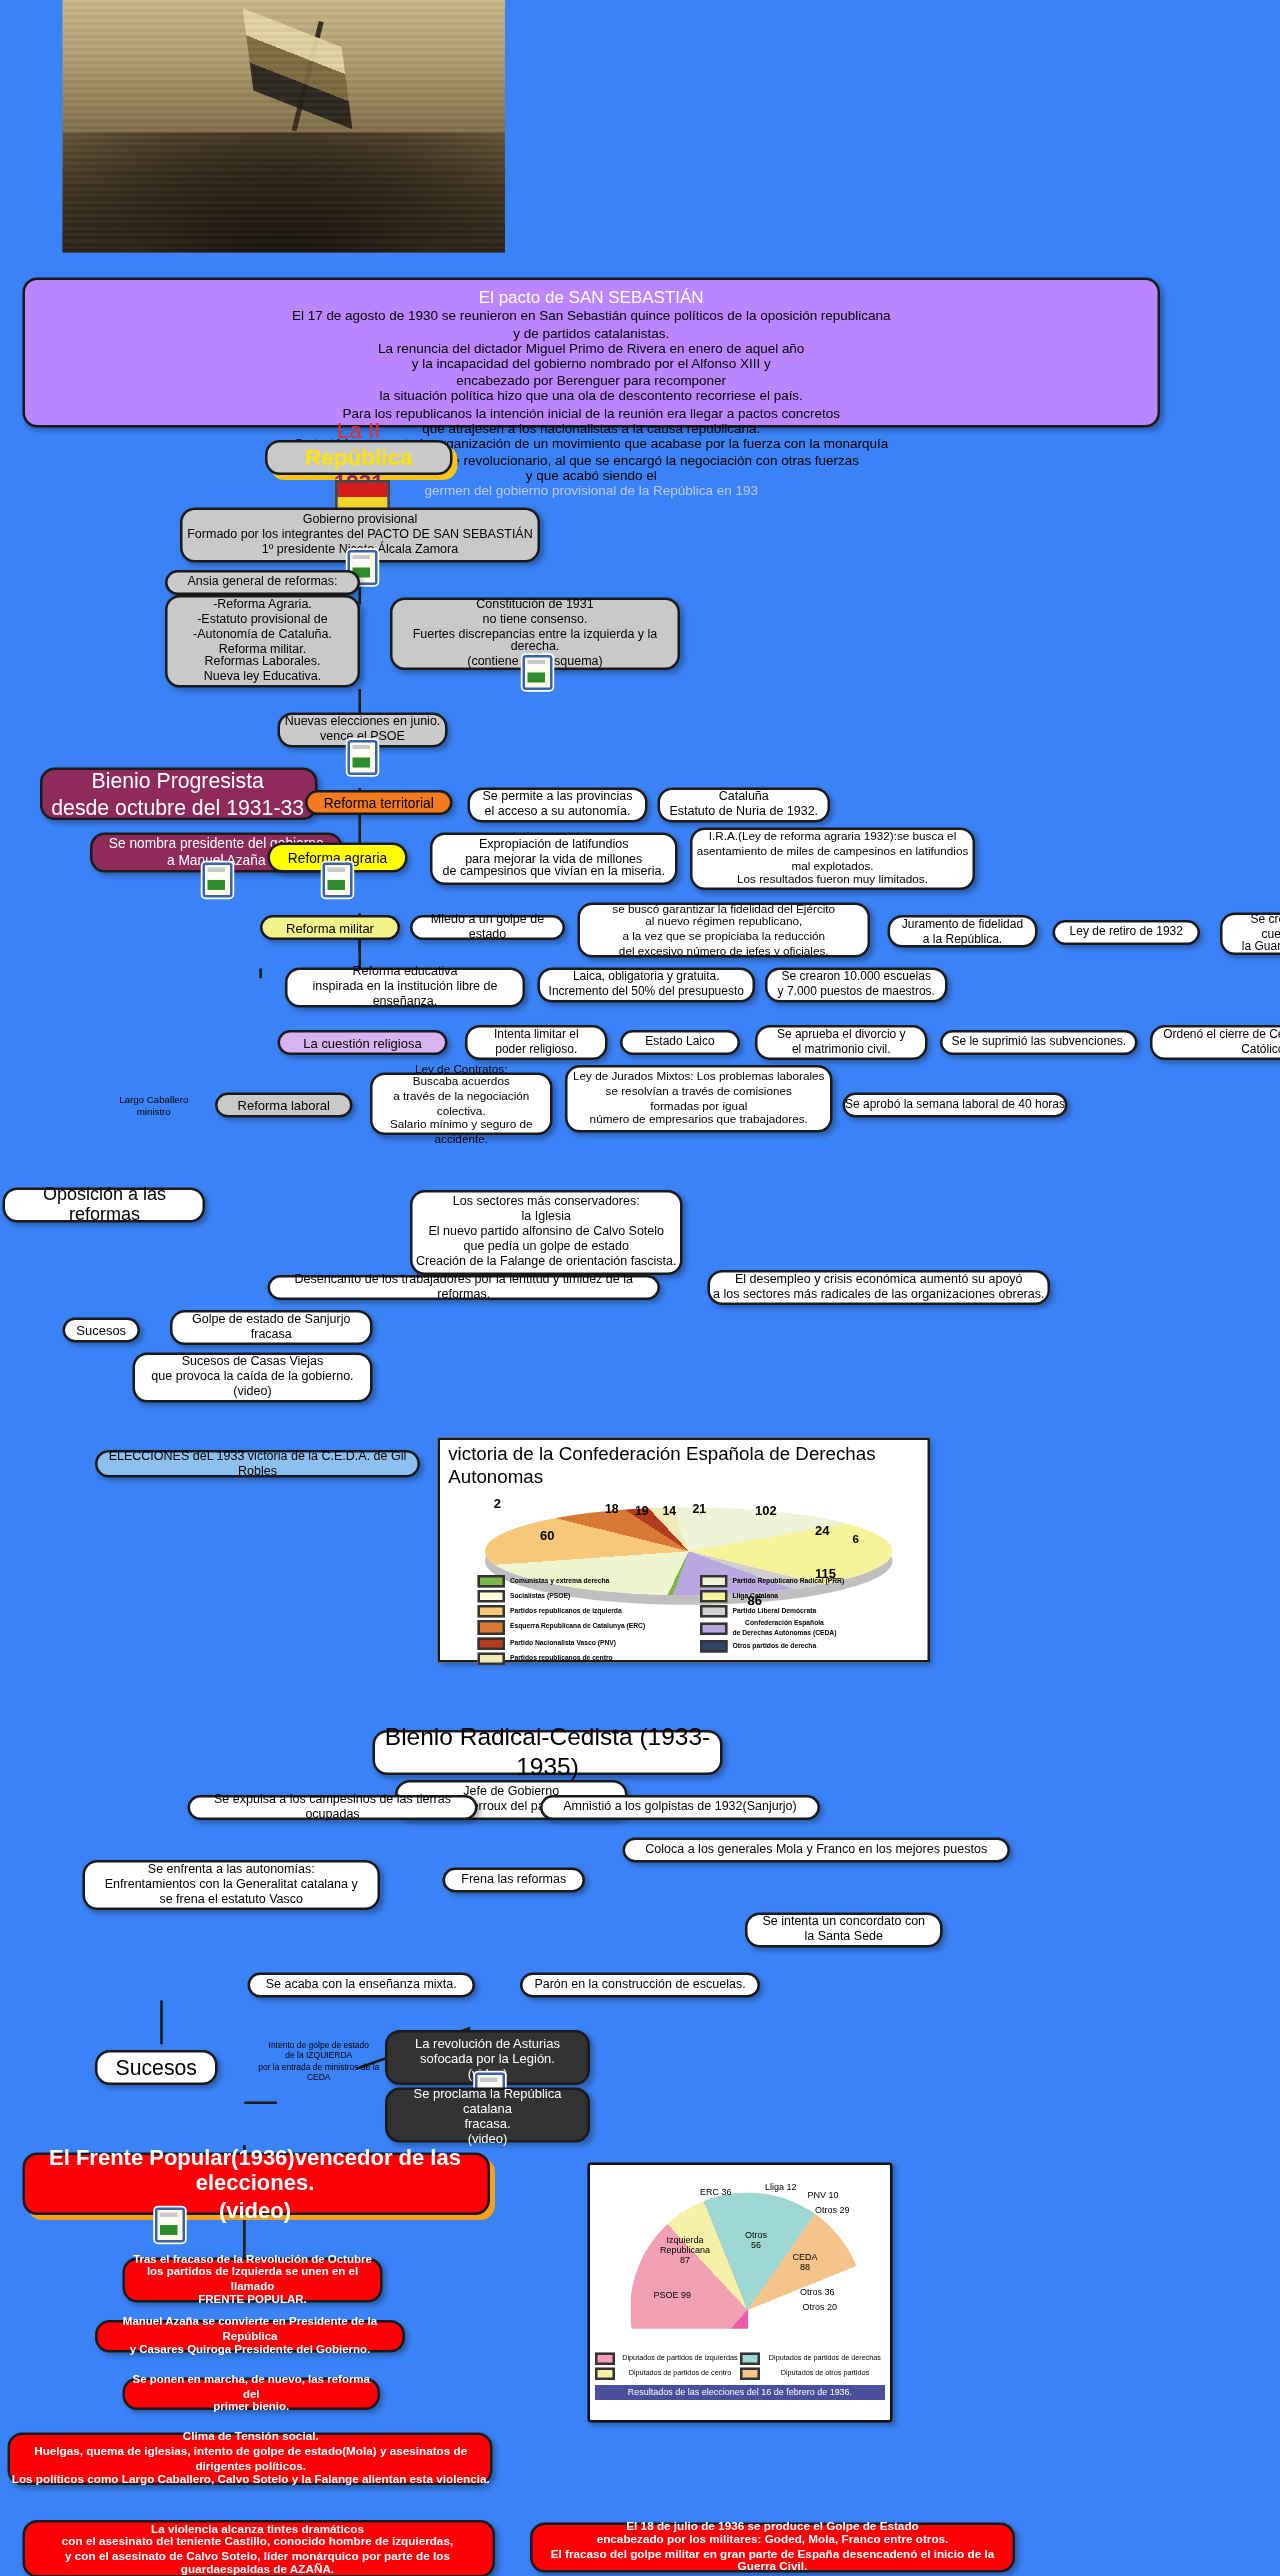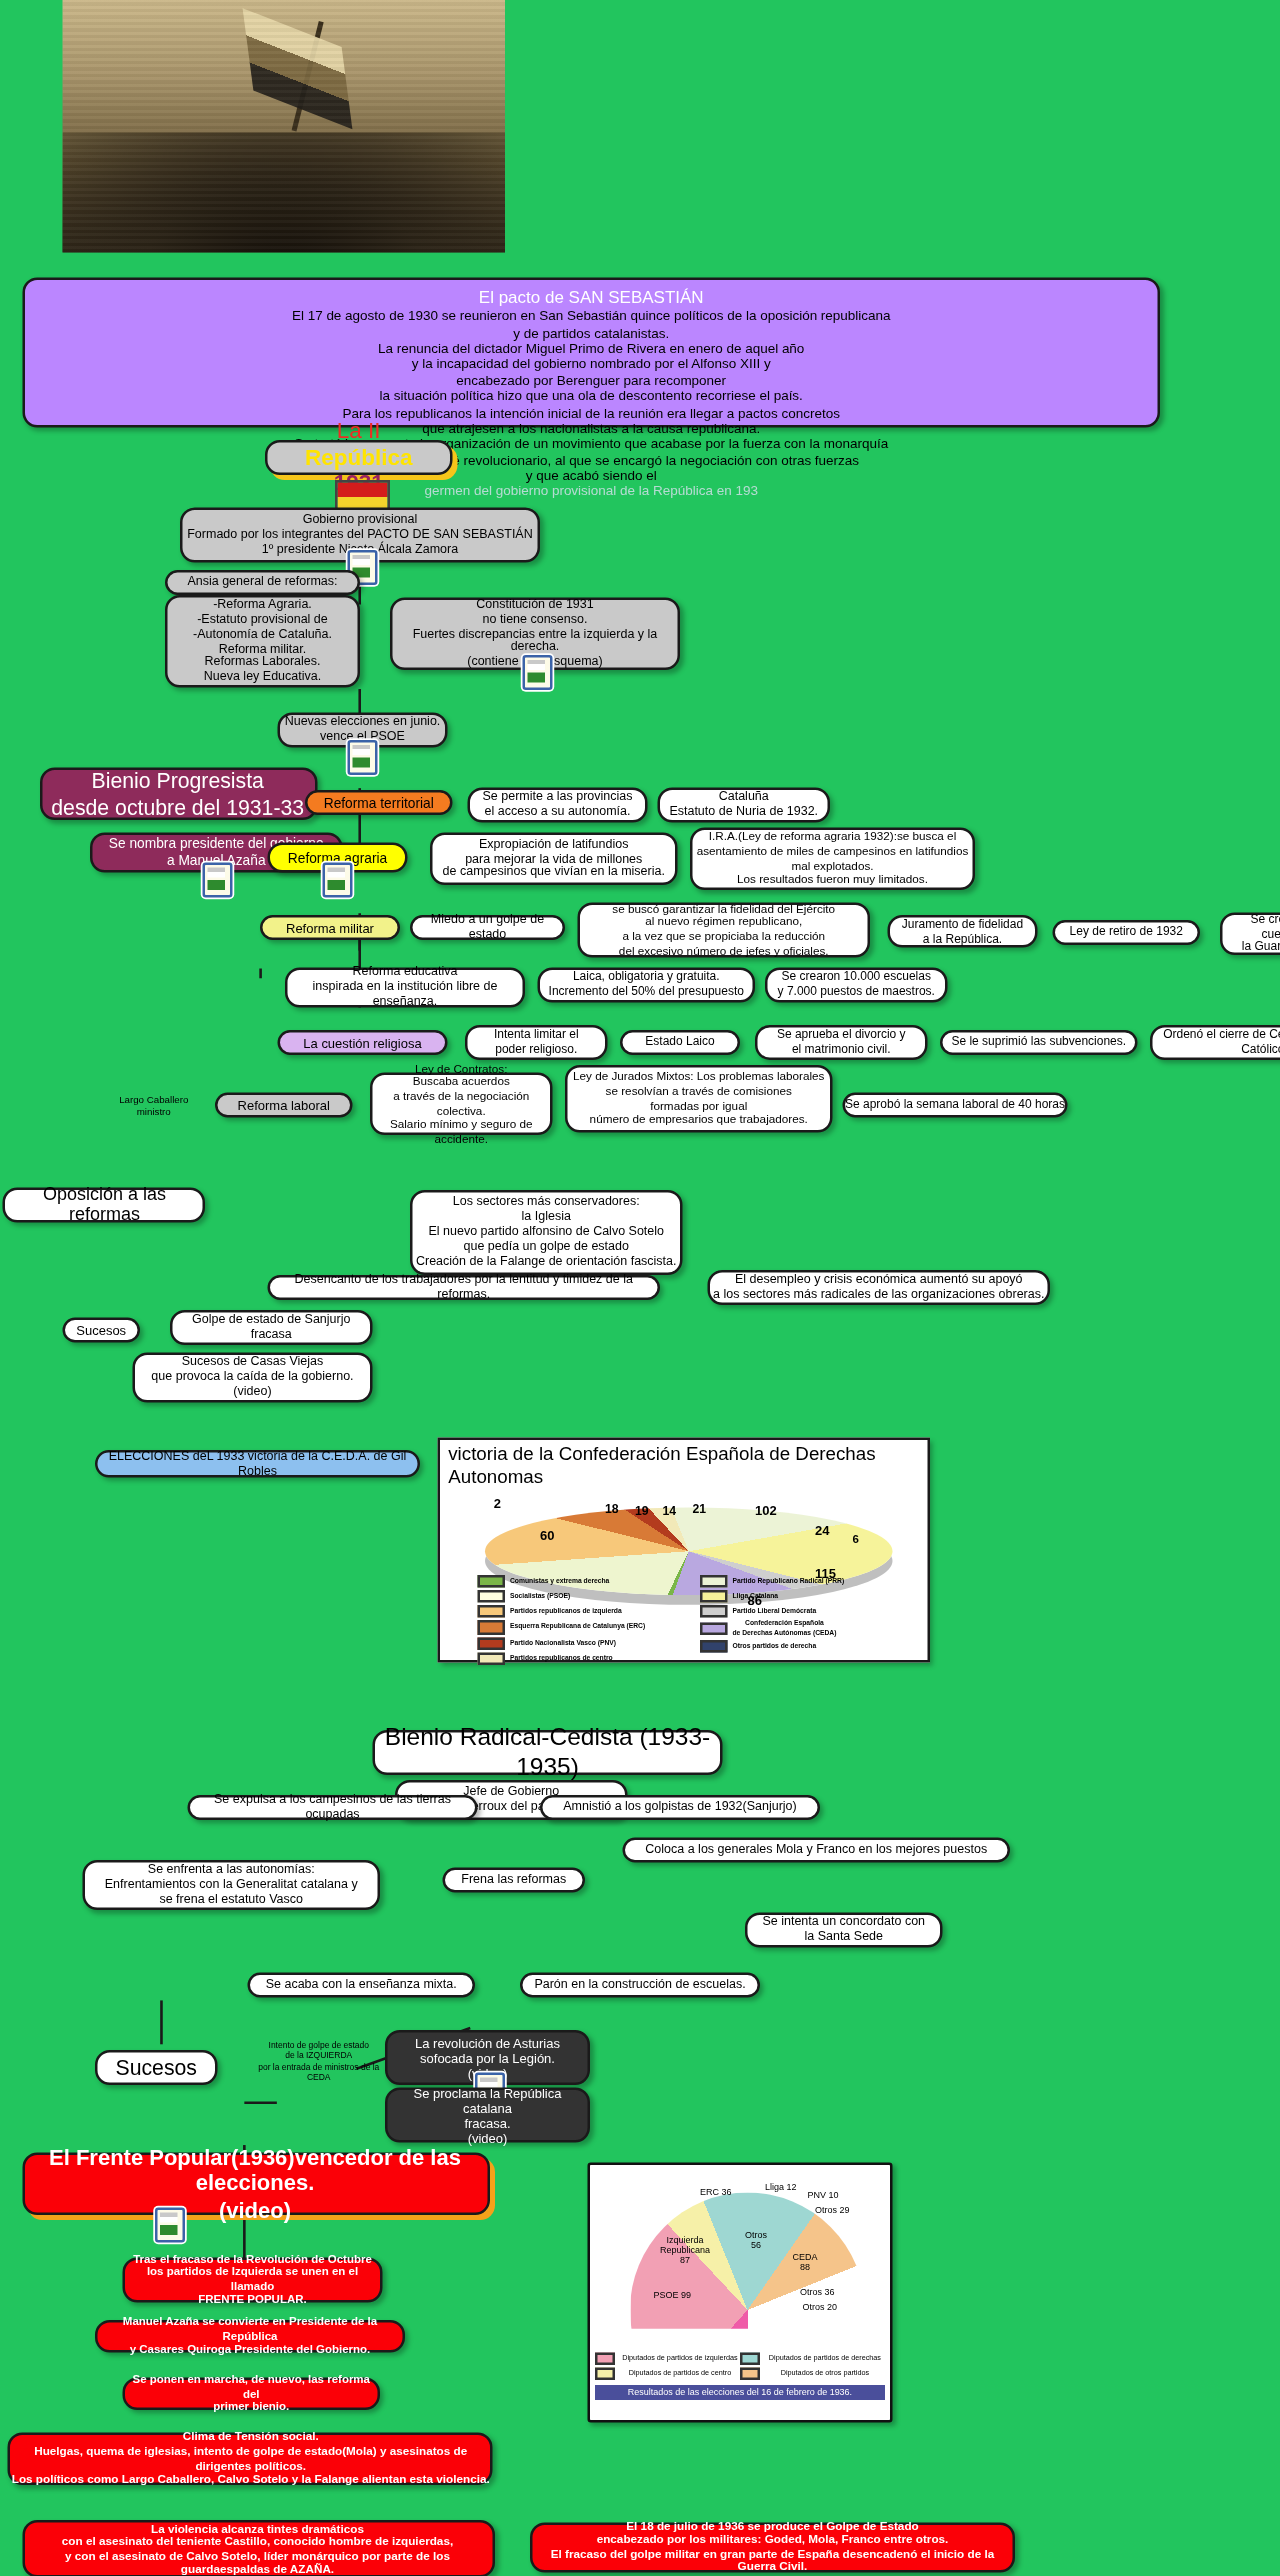--- a/index.html
+++ b/index.html
@@ -1,17 +1,17 @@
 <!DOCTYPE html>
 <html style="font-size:10.4px"><head>
 <meta charset="utf-8">
 <style>
   html,body{margin:0;padding:0;background:#ffffff;}
   body{font-family:"Liberation Sans",sans-serif;}
-  #canvas{position:relative;width:1281px;height:2576px;background:#22c55e;overflow:hidden;}
+  #canvas{position:relative;width:1281px;height:2576px;background:#3b82f6;overflow:hidden;}
   .node{position:absolute;box-sizing:border-box;border:1px solid #1a1a1a;border-radius:5.9px;
         display:flex;align-items:center;justify-content:center;text-align:center;
         box-shadow:1.3px 1.3px 2px rgba(0,0,0,.28);line-height:1.18;}
   .node span{display:block;width:100%;white-space:pre-line;}
   .grey{background:#c9c9c9;color:#000;}
   .purple{background:#bb86ff;color:#000;}
   .white{background:#fff;color:#000;}
   .blue{background:#8dc0ef;color:#000;}
   .red{background:#fb0007;color:#fff;font-weight:bold;}
   .dark{background:#333333;color:#fff;}

